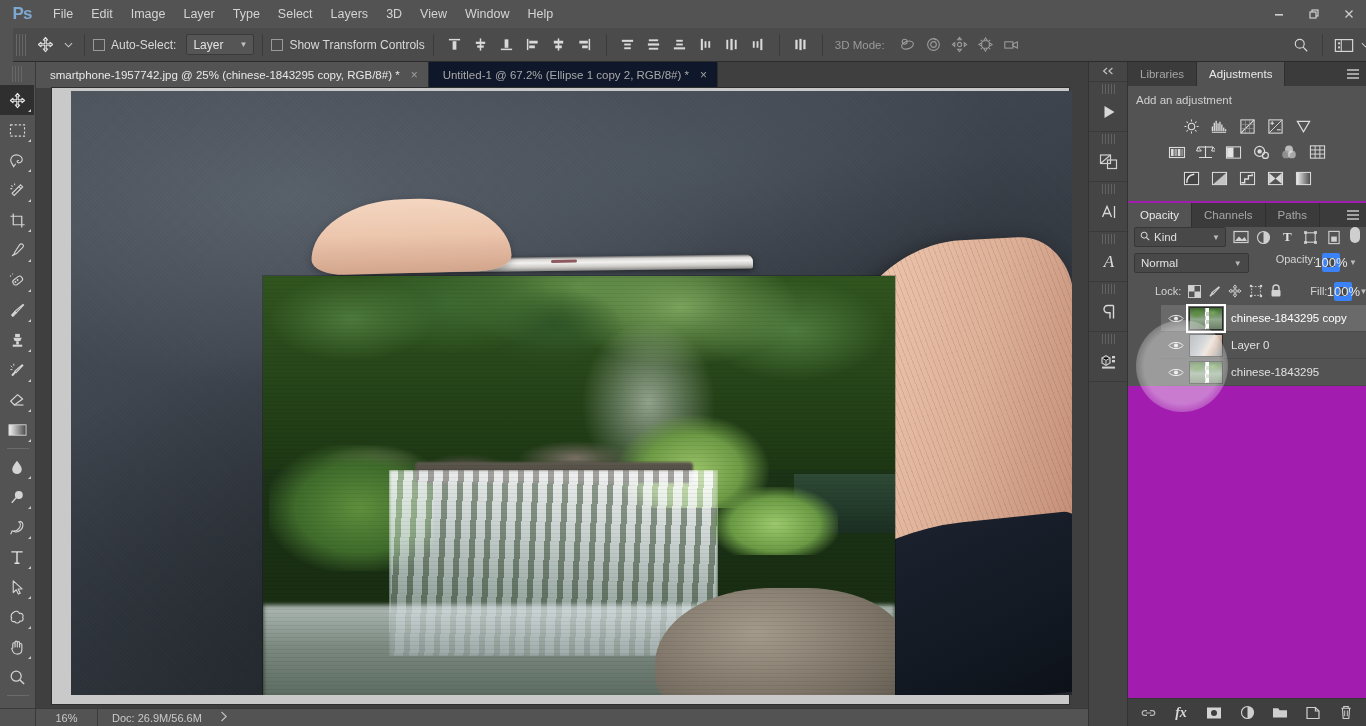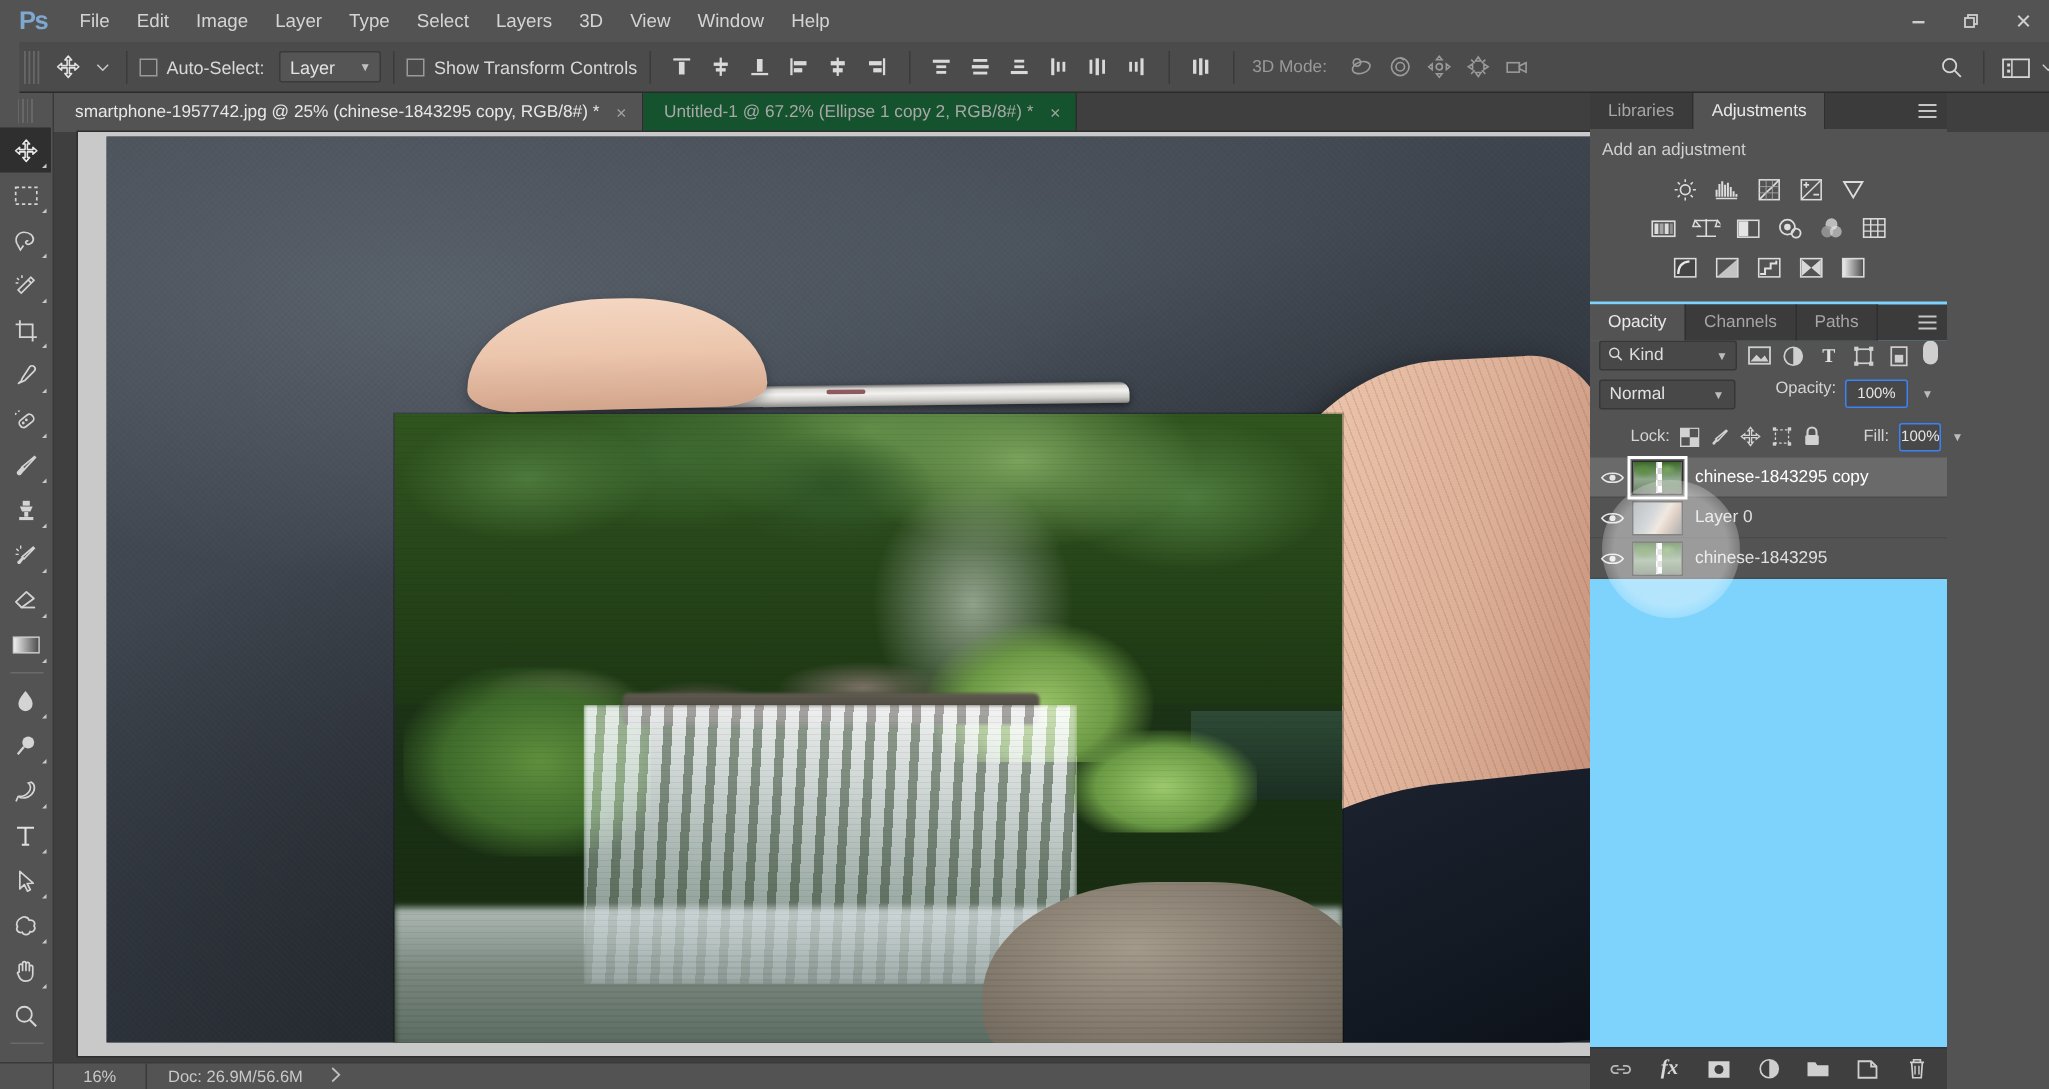--- a/index.html
+++ b/index.html
@@ -34,21 +34,21 @@
     padding:0 6px; font-size:12px; color:#e2e2e2; margin-left:10px; }
   .opt-select .cv{ font-size:8px; margin-left:8px; color:#c0c0c0;}
   .align-btn{ width:26px; height:26px; display:flex; align-items:center; justify-content:center; }
   .mode3d{ font-size:11.5px; color:#9a9a9a; margin:0 10px 0 4px;}
   .opt-right{ position:absolute; right:0; top:0; height:34px; display:flex; align-items:center; padding-right:6px;}
 
   
   .tabbar{ position:absolute; left:0; top:62px; width:1366px; height:26px; background:#3f3f3f; }
   .tabstrip{ position:absolute; left:36px; top:0; height:26px; display:flex; }
   .doctab{ height:26px; display:flex; align-items:center; padding:0 10px 0 14px;
-    font-size:11.5px; color:#a8a8a8; background:#14532d; border-right:1px solid #2d2d2d;}
+    font-size:11.5px; color:#a8a8a8; background:#0f172a; border-right:1px solid #2d2d2d;}
   .doctab.active{ background:#535353; color:#e8e8e8; }
   .doctab .x{ margin-left:11px; font-size:12px; color:#a0a0a0; line-height:1;}
   .tab-left-grip{ position:absolute; left:8px; top:4px; width:11px; height:18px;
     background:repeating-linear-gradient(to right,#6e6e6e 0 1px,transparent 1px 3px); opacity:.75;}
 
   
   .toolbar{ position:absolute; left:0; top:62px; width:36px; height:664px; background:#535353;
     border-right:1px solid #3a3a3a; }
   .tb-grip{ width:11px; height:16px; margin:4px auto 3px auto;
     background:repeating-linear-gradient(to right,#6e6e6e 0 1px,transparent 1px 3px); opacity:.75;}
@@ -161,21 +161,21 @@
   .rail-collapse{ height:18px; display:flex; align-items:center; justify-content:center;
     color:#bcbcbc; font-size:10px; letter-spacing:-2px;}
   .rail-item{ width:40px; }
   .rail-grip{ width:14px;height:10px;margin:2px auto 0 auto;
     background:repeating-linear-gradient(to right,#6e6e6e 0 1px,transparent 1px 3px); opacity:.7;}
   .rail-ic{ width:40px; height:36px; display:flex; align-items:center; justify-content:center;
     color:#d0d0d0;}
   .rail-sep{ height:1px; background:#3a3a3a; margin:1px 0;}
 
   
-  .panels{ position:absolute; left:1060px; top:62px; width:238px; height:664px; background:#7dd3fc;}
+  .panels{ position:absolute; left:1128px; top:62px; width:238px; height:664px; background:#a21caf;}
   .panel-tabs{ height:24px; background:#3b3b3b; display:flex; align-items:stretch; position:relative;}
   .ptab{ padding:0 12px; display:flex; align-items:center; font-size:11.5px; color:#a6a6a6;
     background:#3b3b3b; border-right:1px solid #2f2f2f;}
   .ptab.active{ background:#535353; color:#e9e9e9; }
   .pmenu{ position:absolute; right:6px; top:0; height:24px; display:flex; align-items:center; color:#c6c6c6;}
   .adjust-body{ background:#535353; padding:8px 0 10px 0; }
   .adjust-title{ font-size:11.5px; color:#cfcfcf; padding:0 8px 7px 8px;}
   .adj-row{ display:flex; justify-content:center; gap:4px; padding:2px 0; }
   .adj-ic{ width:24px; height:22px; display:flex; align-items:center; justify-content:center; }
 
@@ -184,22 +184,22 @@
   .lrow{ display:flex; height:26px; padding:0 6px; gap:6px;}
   .kind-select{ flex:0 0 92px; height:20px; background:#484848; border:1px solid #373737; border-radius:2px;
     display:flex; align-items:center; padding:0 5px; font-size:11.5px; color:#ddd; gap:4px;}
   .kind-select .cv{ margin-left:auto; font-size:8px; color:#bbb;}
   .filt-ic{ width:20px; height:20px; display:flex; align-items:center; justify-content:center; color:#cfcfcf;}
   .toggle-pill{ width:11px;height:16px;border-radius:6px;background:#cfcfcf; margin-left:2px;}
   .blend-select{ flex:1 1 auto; height:20px; background:#484848; border:1px solid #373737; border-radius:2px;
     display:flex; align-items:center; padding:0 6px; font-size:11.5px; color:#e2e2e2;}
   .blend-select .cv{ margin-left:auto; font-size:8px; color:#bbb;}
   .lbl{ font-size:11px; color:#d4d4d4; white-space:nowrap;padding-left:21px;}
-  .numbox{ width:42px; height:19px; background:#484848; border:1px solid #3b82f6; border-radius:2px;
-    font-size:10px; color:#e6e6e6; display:flex; align-items:center; justify-content:center;}
+  .numbox{ width:18px; height:19px; background:#484848; border:5px solid #3b82f6; border-radius:2px;
+    font-size:13px; color:#e6e6e6; display:flex; align-items:center; justify-content:center;}
   .numcv{ width:14px; height:19px; display:flex; align-items:center; justify-content:center;
     font-size:8px; color:#bbb;}
   .lockrow{ display:flex; align-items:center; height:24px; padding:0 6px; gap:7px;}
   .lock-ic{ width:16px;height:16px;display:flex;align-items:center;justify-content:center;color:#d2d2d2;}
 
   .layer-list{ margin-top:2px; }
   .layer{ display:flex; align-items:center; height:27px; border-bottom:1px solid #4a4a4a;
     background:#535353; padding-left:2px; }
   .layer.sel{ background:#6a6a6a; }
   .eye{ width:26px; height:27px; display:flex; align-items:center; justify-content:center;}
@@ -975,21 +975,21 @@
           <svg width="12" height="14" viewBox="0 0 12 14">
               <path d="M3 6 V4 A3 3 0 0 1 9 4 V6" fill="none" stroke="#d2d2d2" stroke-width="1.4"></path>
               <rect x="1.5" y="6" width="9" height="6.6" rx="1" fill="#d2d2d2"></rect>
             </svg>
         </span>
         <span class="lbl" style="margin-left:auto;" actable="false">Fill:</span>
         <span class="numbox">100%</span>
         <span class="numcv">▼</span>
       </div>
 
-      <div class="layer-list" style="position:relative;">
+      <div class="layer-list" style="position:relative;padding-left:33px;">
 
         <div class="layer sel">
           <span class="eye">
             <svg width="16" height="11" viewBox="0 0 18 12">
                 <path d="M1 6 C4 1.4 14 1.4 17 6 C14 10.6 4 10.6 1 6 Z" fill="none" stroke="#e6e6e6" stroke-width="1.1"></path>
                 <circle cx="9" cy="6" r="2.3" fill="#e6e6e6"></circle>
               </svg>
           </span>
           <span class="thumb selbox">
               <span class="timg t-garden"></span>

